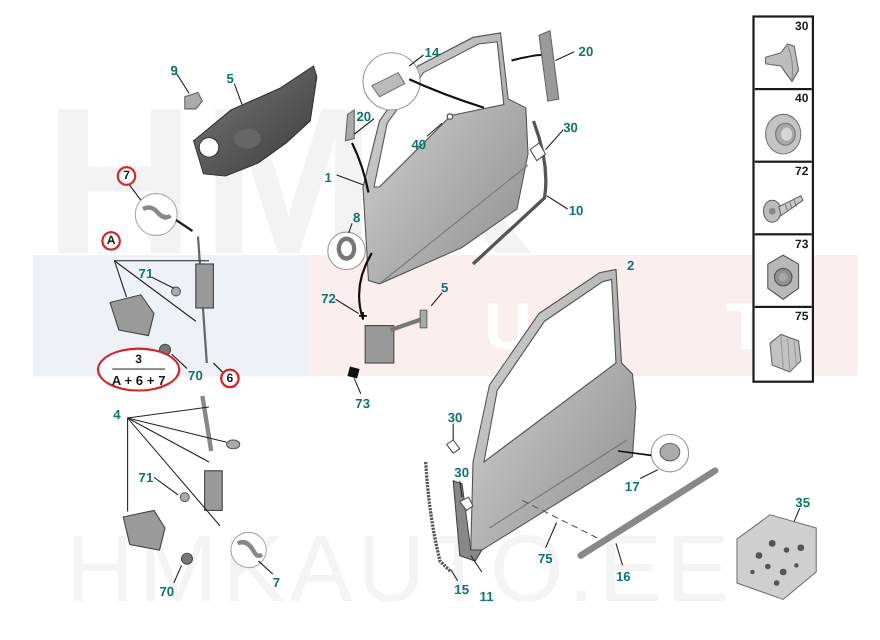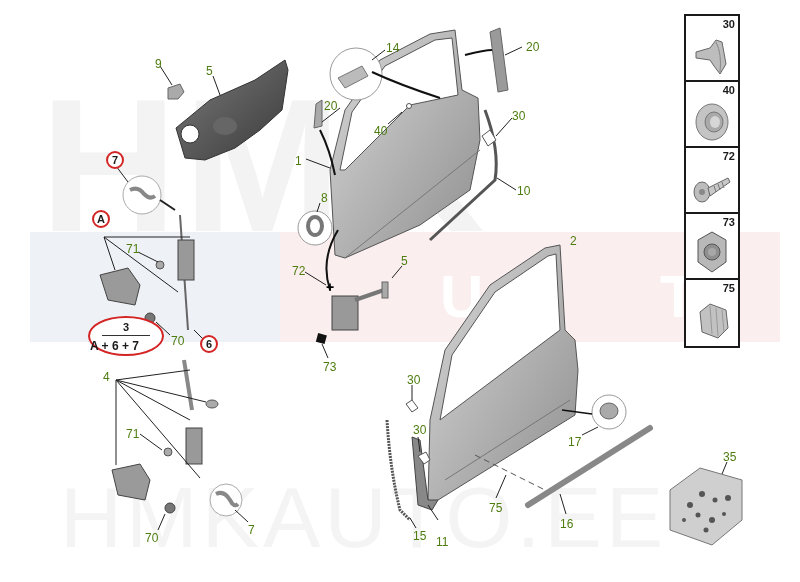--- a/index.html
+++ b/index.html
@@ -4,27 +4,27 @@
 <style>
   html,body{margin:0;padding:0;background:#ffffff;}
   body{width:800px;height:582px;position:relative;overflow:hidden;font-family:"Liberation Sans",sans-serif;}
   .stage{position:absolute;left:0;top:0;width:800px;height:582px;}
   .wm{position:absolute;font-family:"Liberation Sans",sans-serif;font-weight:700;letter-spacing:6px;pointer-events:none;}
   .wm-top{left:40px;top:70px;font-size:190px;color:#f3f3f3;line-height:1;}
   .wm-band{position:absolute;left:30px;top:232px;width:750px;height:110px;background:#fbeeee;}
   .wm-band-blue{position:absolute;left:30px;top:232px;width:250px;height:110px;background:#eef1f6;}
   .wm-mid{left:440px;top:262px;font-size:60px;color:#ffffff;letter-spacing:80px;}
   .wm-bottom{left:60px;top:468px;font-size:86px;color:#f4f4f4;font-weight:400;letter-spacing:4px;}
-  .lbl{position:absolute;font-weight:400;font-size:12px;color:#4d7c0f;white-space:nowrap;line-height:1;}
+  .lbl{position:absolute;font-weight:700;font-size:12px;color:#0f766e;white-space:nowrap;line-height:1;}
   .circ{position:absolute;width:18px;height:18px;border:2.5px solid #d42525;border-radius:50%;box-sizing:border-box;
         display:flex;align-items:center;justify-content:center;font-weight:700;font-size:11px;color:#1a1a1a;background:#fff;}
   .ellipse{position:absolute;left:88px;top:316px;width:76px;height:40px;border:2.5px solid #d42525;border-radius:50%;box-sizing:border-box;background:#fff;}
   .ellipse .top{position:absolute;left:0;right:0;top:3px;text-align:center;font-weight:700;font-size:11px;color:#1a1a1a;}
   .ellipse .line{position:absolute;left:12px;right:12px;top:17px;border-top:1.5px solid #333;}
-  .ellipse .bot{position:absolute;left:0;right:0;top:21px;font-weight:700;font-size:12px;color:#1a1a1a;}
+  .ellipse .bot{position:absolute;left:0;right:0;top:21px;text-align:center;font-weight:700;font-size:12px;color:#1a1a1a;}
   .legend{position:absolute;left:684px;top:14px;width:56px;height:334px;border:2px solid #1a1a1a;box-sizing:border-box;background:#fff;}
   .cell{position:absolute;left:0;width:52px;height:66px;border-bottom:2px solid #1a1a1a;box-sizing:border-box;}
   .cell:last-child{border-bottom:none;}
   .cell .num{position:absolute;right:3px;top:2px;font-weight:700;font-size:11px;color:#1a1a1a;}
   .cell svg{position:absolute;left:6px;top:14px;}
   svg.parts{position:absolute;left:0;top:0;}
 </style>
 </head>
 <body>
 

